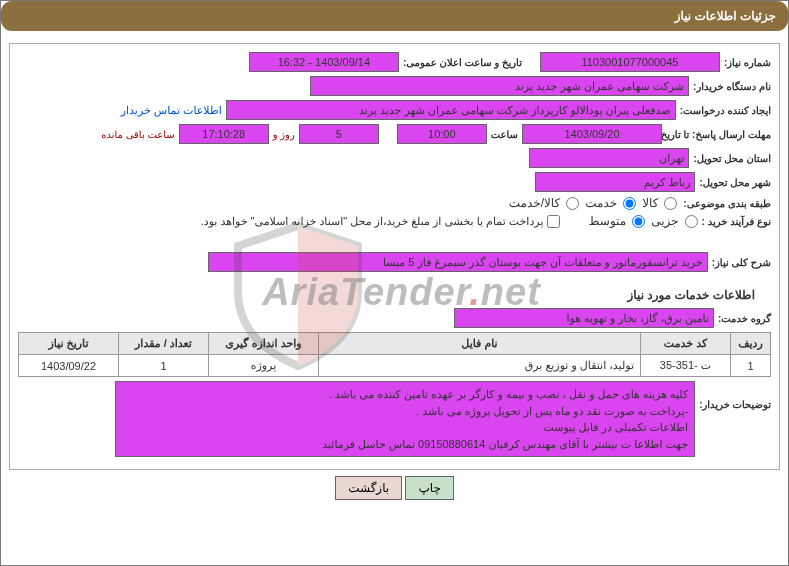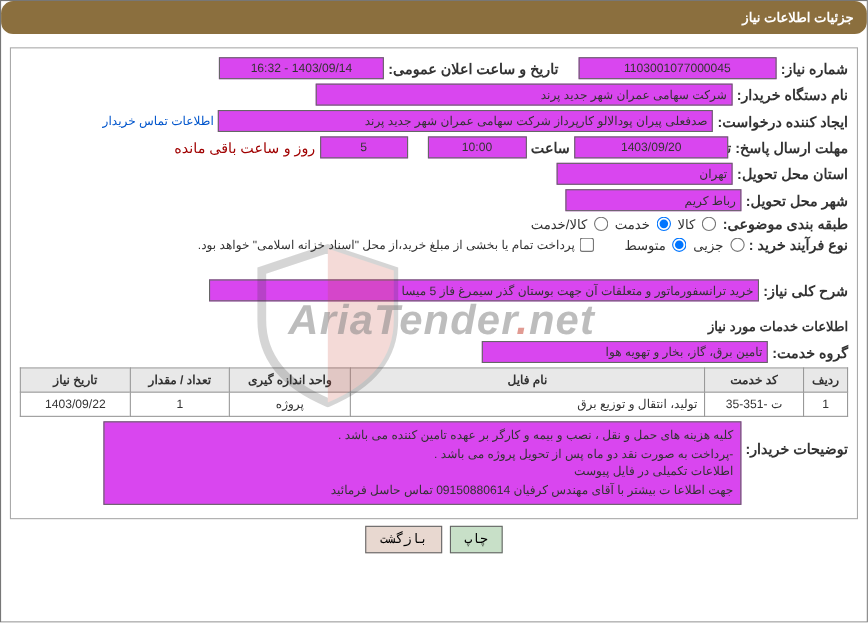--- a/index.html
+++ b/index.html
@@ -36,21 +36,21 @@
   margin-bottom: 6px;
 }
 .row {
   display: flex;
   align-items: center;
   margin-bottom: 4px;
   gap: 4px;
 }
 .label {
   font-weight: bold;
-  font-size: 13px;
+  font-size: 10px;
   white-space: nowrap;
   color: #333;
 }
 .label-red {
   color: #a00000;
   font-weight: normal;
 }
 .field-box {
   border: 1px solid #666;
   padding: 2px 4px;
@@ -97,21 +97,20 @@
   text-align: center;
   background: #fff;
 }
 table.data-table th {
   background: #e8e8e8;
   font-weight: bold;
 }
 .buttons {
   text-align: center;
   margin-top: 2px;
-  font-family: Liberation Mono, monospace;
 }
 .btn {
   padding: 4px 12px;
   border: 1px solid #666;
   font-family: inherit;
   font-size: 12px;
   cursor: pointer;
 }
 .btn-print {
   background: #c8e0c8;
@@ -176,20 +175,21 @@
       </div>
 
       <div class="row">
         <span class="label" style="width:105px">مهلت ارسال پاسخ: تا تاریخ:</span>
         <span class="field-box center" style="width:140px">1403/09/20</span>
         <span class="label">ساعت</span>
         <span class="field-box center" style="width:90px">10:00</span>
         <span style="width:10px"></span>
         <span class="field-box center" style="width:80px">5</span>
         <span class="label label-red">روز و</span>
+        <span class="field-box center" style="width:90px">17:10:28</span>
         <span class="label label-red">ساعت باقی مانده</span>
       </div>
 
       <div class="row">
         <span class="label">استان محل تحویل:</span>
         <span class="field-box" style="width:160px">تهران</span>
       </div>
 
       <div class="row">
         <span class="label">شهر محل تحویل:</span>
@@ -222,21 +222,21 @@
       </div>
 
       <div style="height:20px"></div>
 
       <div class="row">
         <span class="label">شرح کلی نیاز:</span>
         <span class="field-box" style="width:500px">خرید ترانسفورماتور و متعلقات آن جهت بوستان گذر سیمرغ فاز 5 میسا</span>
       </div>
 
       <div style="height:6px"></div>
-      <div class="label" style="font-size:12px;margin:6px 0">اطلاعات خدمات مورد نیاز</div>
+      <div class="label" style="font-size:12px;margin:6px 16px">اطلاعات خدمات مورد نیاز</div>
 
       <div class="row">
         <span class="label">گروه خدمت:</span>
         <span class="field-box" style="width:260px">تامین برق، گاز، بخار و تهویه هوا</span>
       </div>
 
       <table class="data-table">
         <thead>
           <tr>
             <th style="width:40px">ردیف</th>

